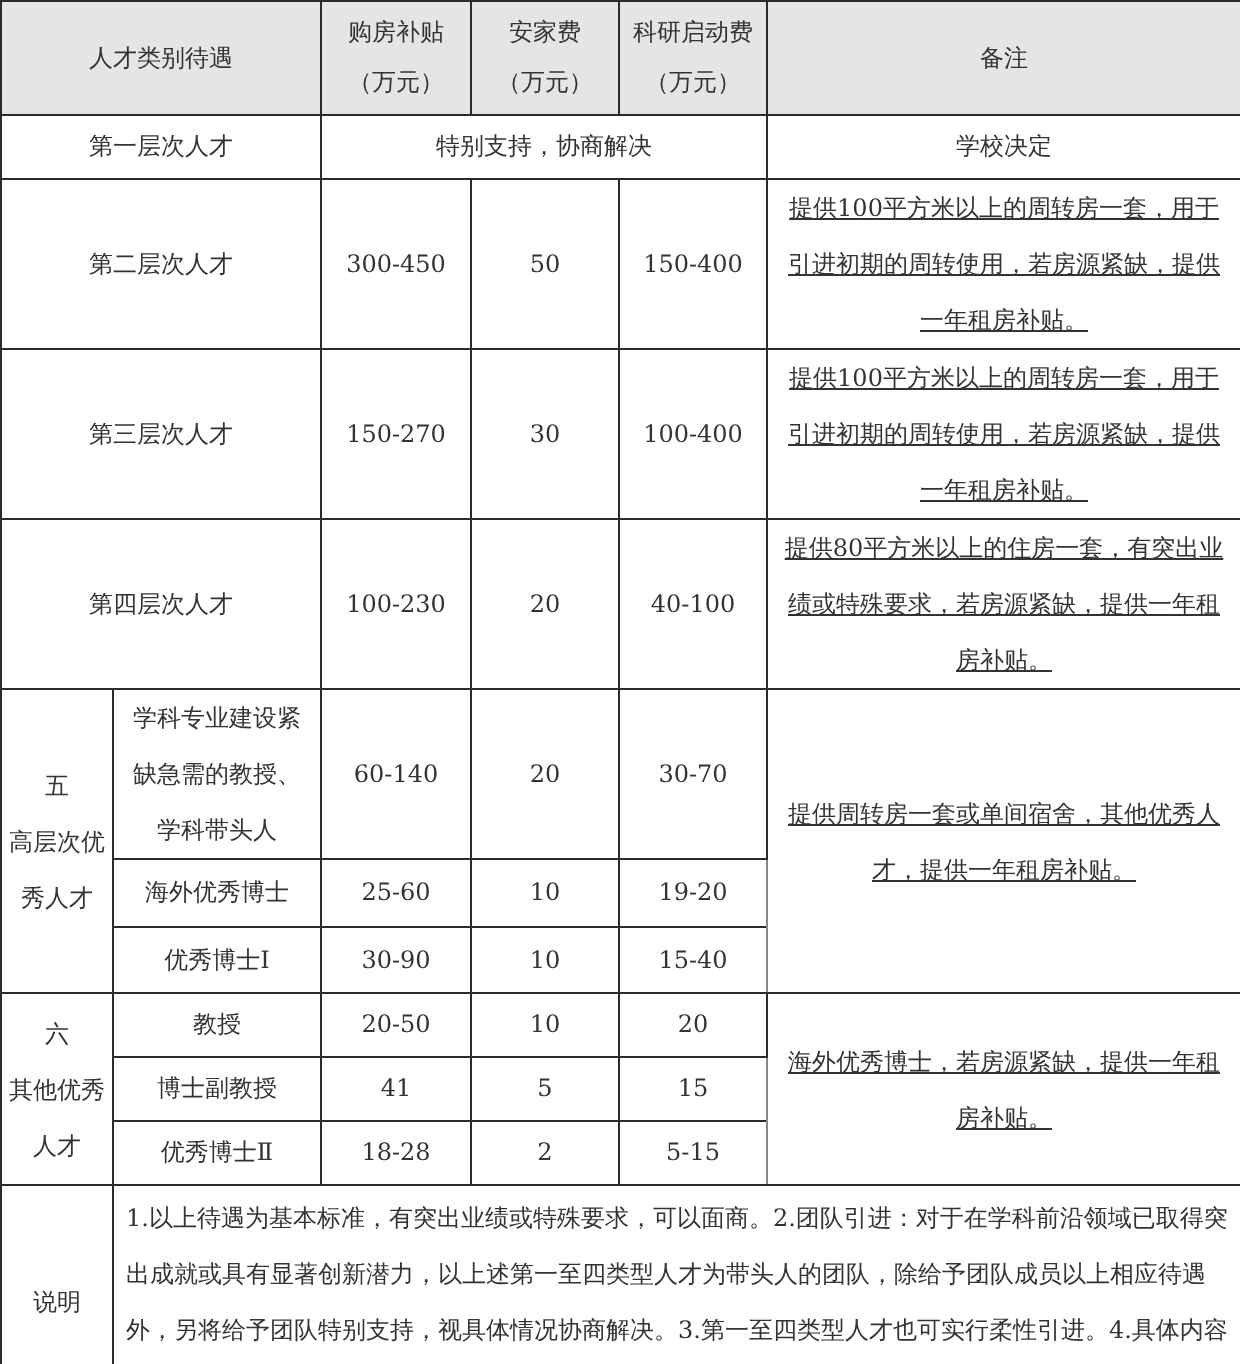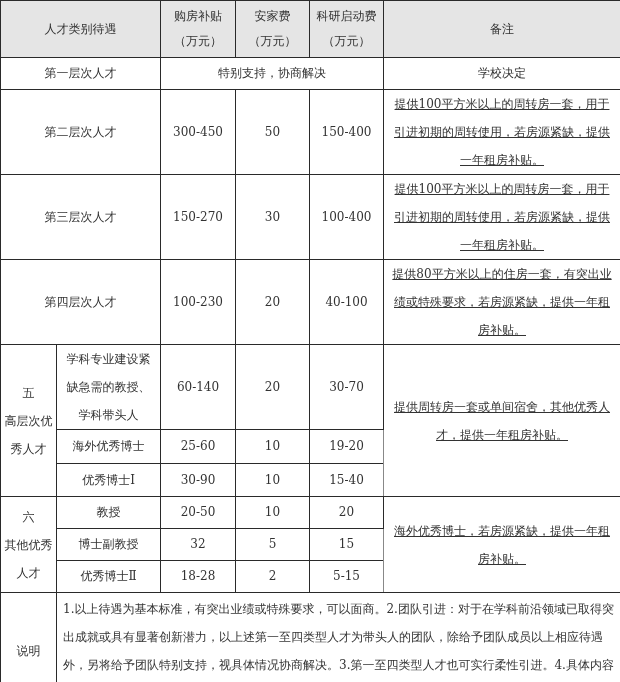--- a/index.html
+++ b/index.html
@@ -84,21 +84,21 @@
   <tr style="height:32px">
     <td rowspan="3" class="label-multi" style="padding:0 2px"><span>六</span><br><span>其他优秀人才</span></td>
     <td class="left-grey">教授</td>
     <td class="left-grey">20-50</td>
     <td>10</td>
     <td>20</td>
     <td rowspan="3" class="note left-grey">海外优秀博士，若房源紧缺，提供一年租房补贴。</td>
   </tr>
   <tr style="height:32px">
     <td class="left-grey">博士副教授</td>
-    <td class="left-grey">32</td>
+    <td class="left-grey">41</td>
     <td>5</td>
     <td>15</td>
   </tr>
   <tr style="height:32px">
     <td class="left-grey">优秀博士Ⅱ</td>
     <td class="left-grey">18-28</td>
     <td>2</td>
     <td>5-15</td>
   </tr>
   <tr style="height:105px">

